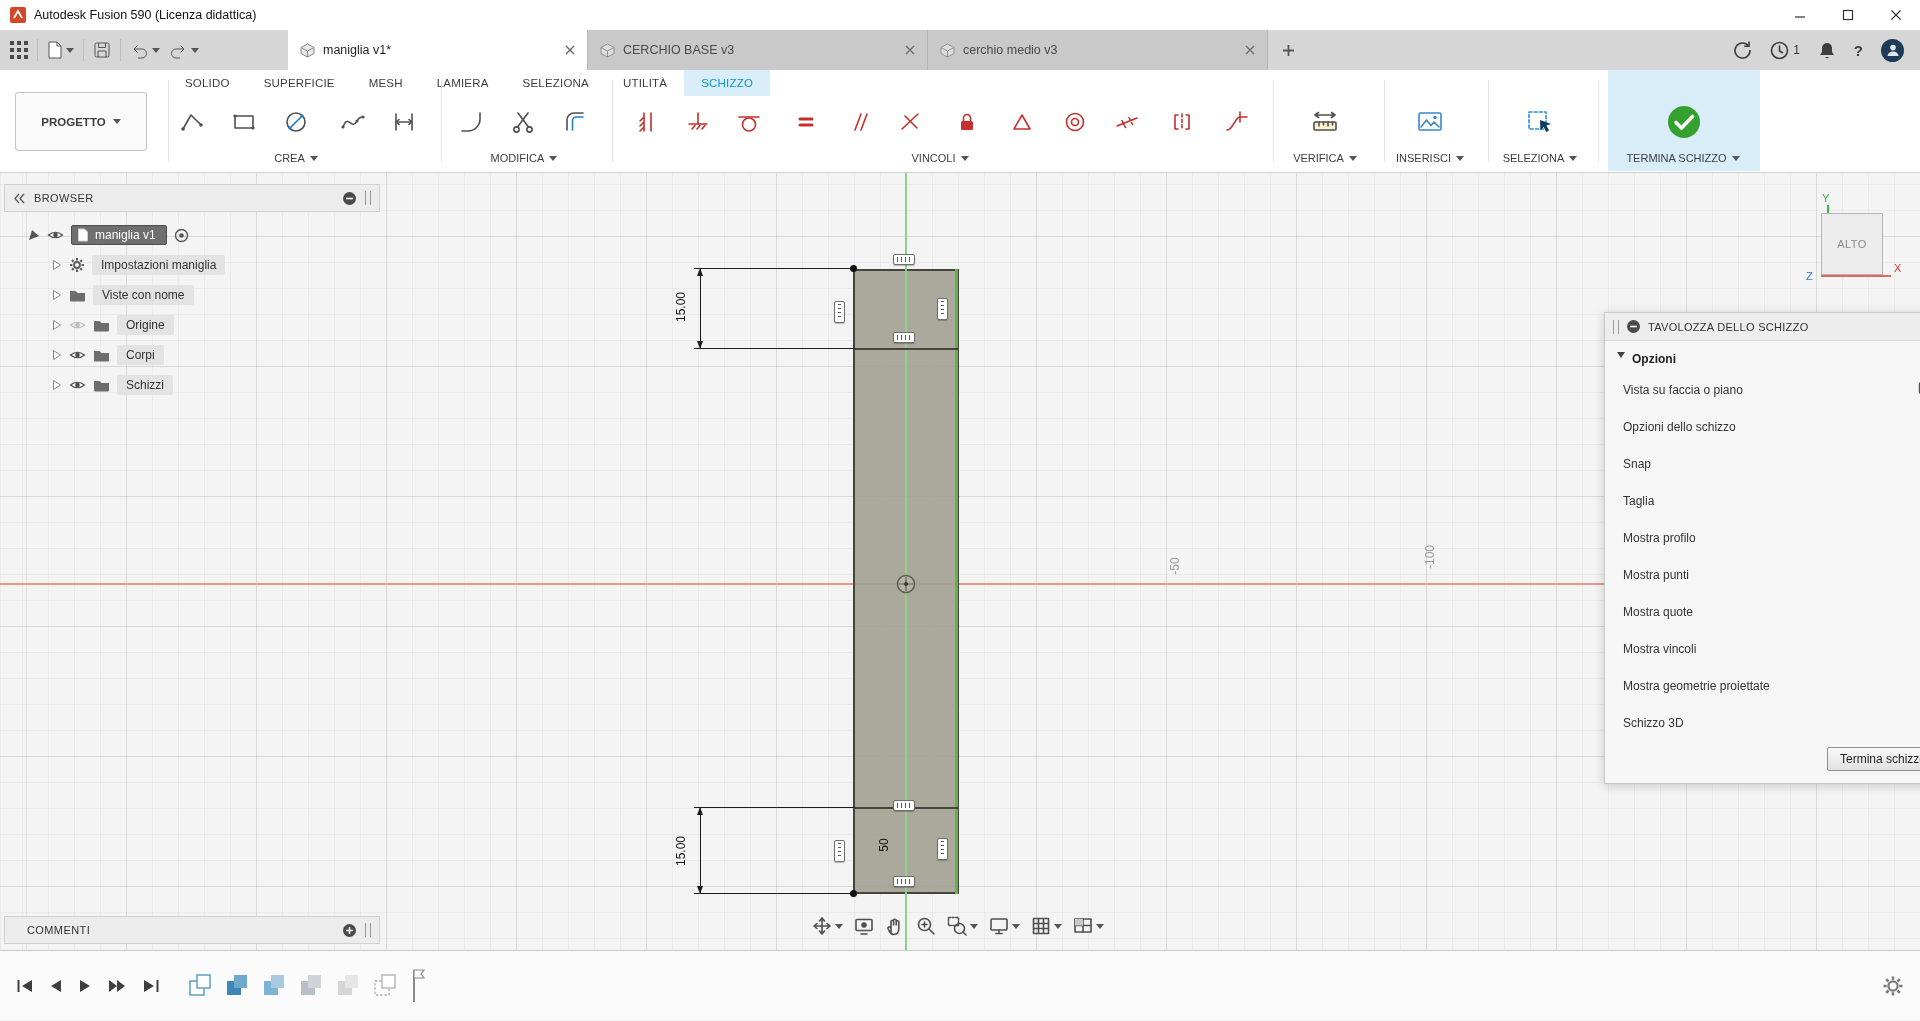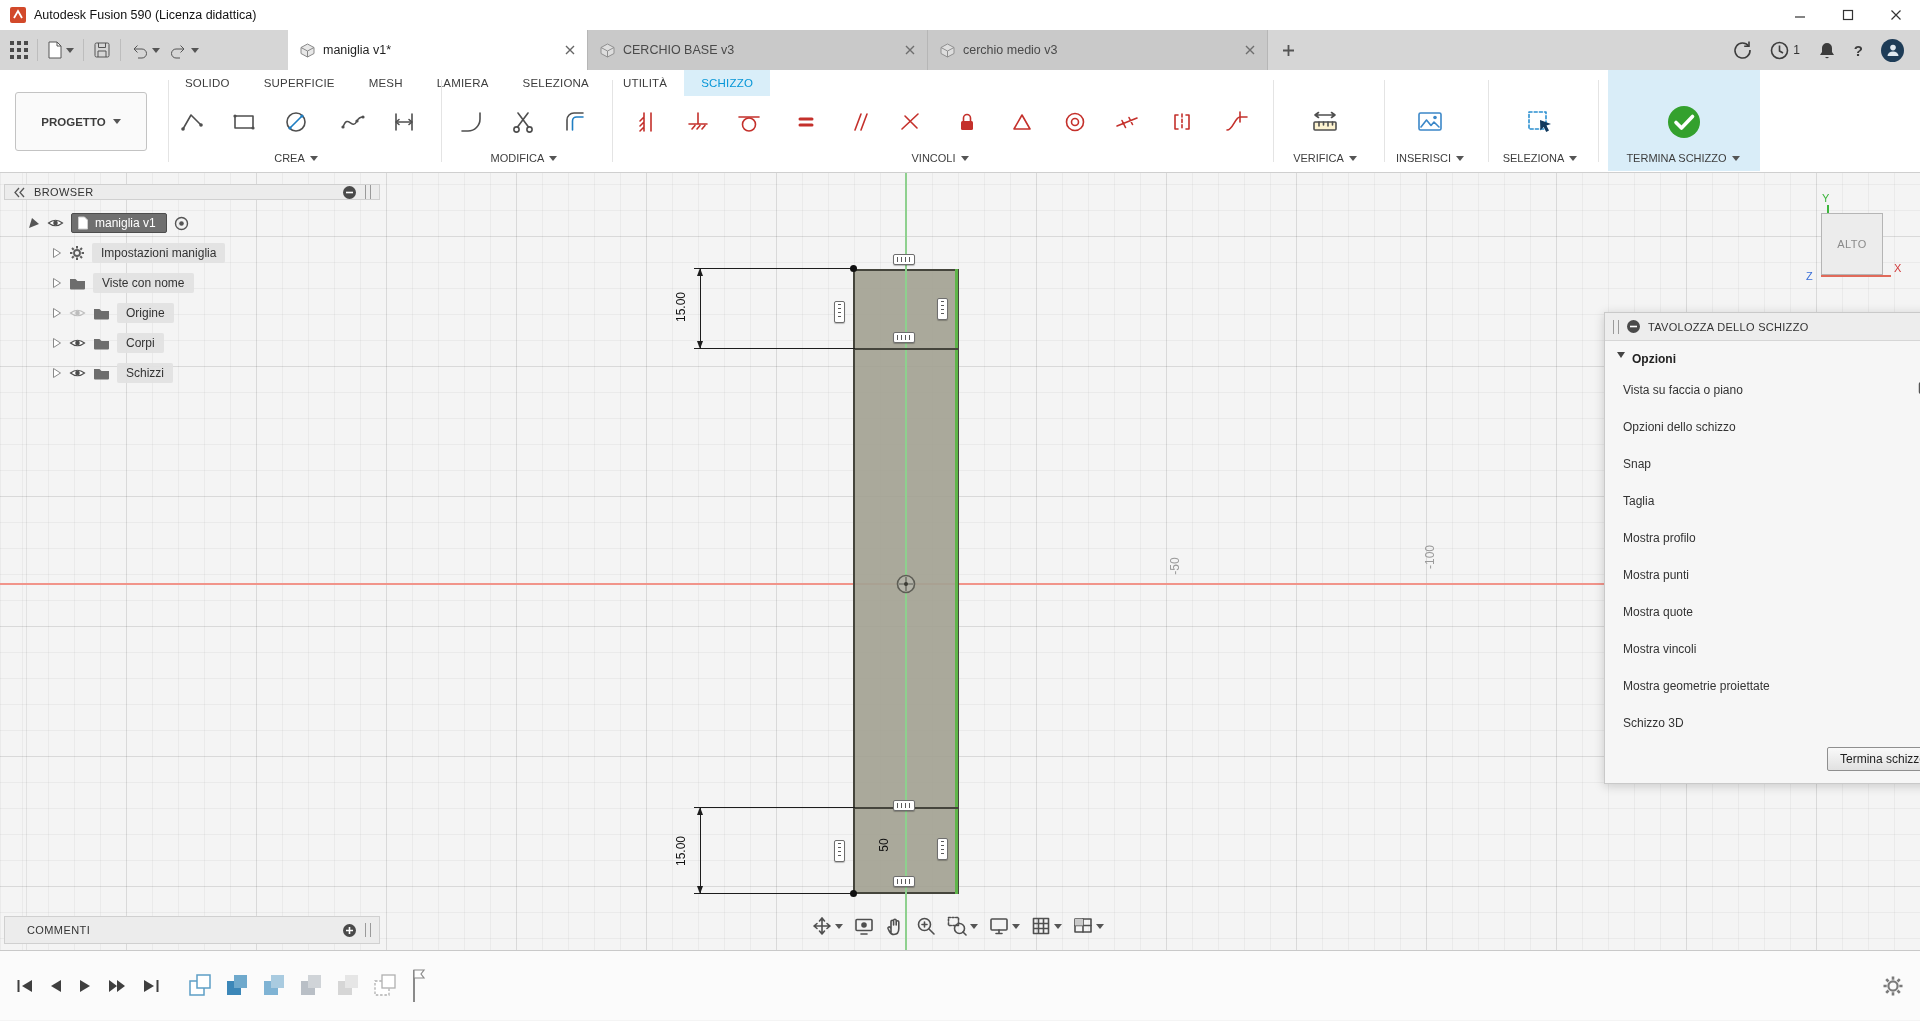--- a/index.html
+++ b/index.html
@@ -72,21 +72,21 @@
   .viewcube{position:absolute;left:1800px;top:24px;width:120px;height:95px}
   .vc-face{position:absolute;left:21px;top:17px;width:62px;height:62px;background:#ececec;border:1px solid #b5b5b5;display:flex;align-items:center;justify-content:center;color:#8a8a8a;font-size:11px;letter-spacing:.5px;box-sizing:border-box}
   .vc-y{position:absolute;left:22px;top:-4px;color:#3cb53c;font-size:11px}
   .vc-yline{position:absolute;left:27px;top:9px;width:1.5px;height:8px;background:#3cb53c}
   .vc-xline{position:absolute;left:21px;top:79px;width:70px;height:1.5px;background:#e06a5a}
   .vc-x{position:absolute;left:94px;top:66px;color:#d23c3c;font-size:11px}
   .vc-z{position:absolute;left:6px;top:74px;color:#3a6fd8;font-size:11px}
 
   
   .browser{position:absolute;left:4px;top:12px;width:376px}
-  .panel-header{height:16px;background:#ececec;border:1px solid #d0d0d0;display:flex;align-items:center;gap:8px;padding:0 8px;box-sizing:border-box}
+  .panel-header{height:28px;background:#ececec;border:1px solid #d0d0d0;display:flex;align-items:center;gap:8px;padding:0 8px;box-sizing:border-box}
   .panel-title{flex:1;font-size:11px;letter-spacing:.4px;color:#333}
   .vgrip{width:4px;height:14px;border-left:1.5px solid #9a9a9a;border-right:1.5px solid #9a9a9a}
   .brw-row{height:30px;display:flex;align-items:center;gap:7px}
   .pill{background:rgba(226,226,226,.95);border-radius:2px;padding:3px 9px;font-size:12px;color:#333}
   .root-pill{background:#6f6f6f;border:1px solid #4d4d4d;border-radius:2px;color:#fff;display:flex;align-items:center;gap:6px;padding:2px 10px 2px 5px;font-size:12px}
 
   
   .comments{position:absolute;left:4px;top:744px;width:376px;height:28px;background:#ececec;border:1px solid #d0d0d0;display:flex;align-items:center;gap:8px;padding:0 8px;box-sizing:border-box}
   .comments .panel-title{padding-left:14px}
 

